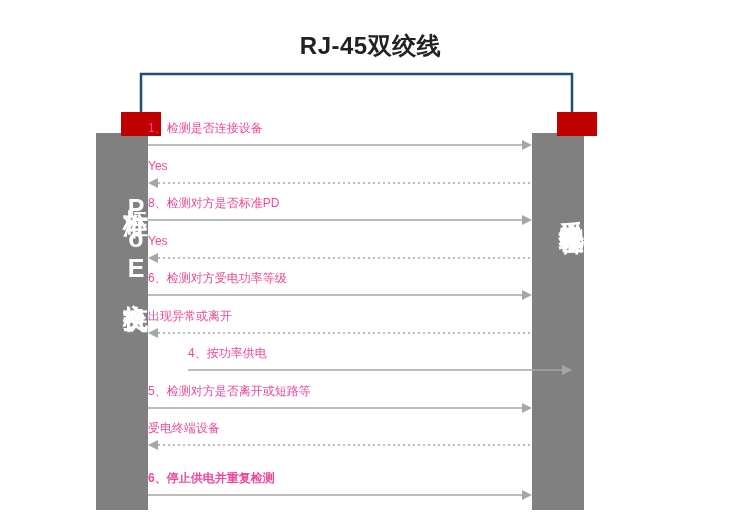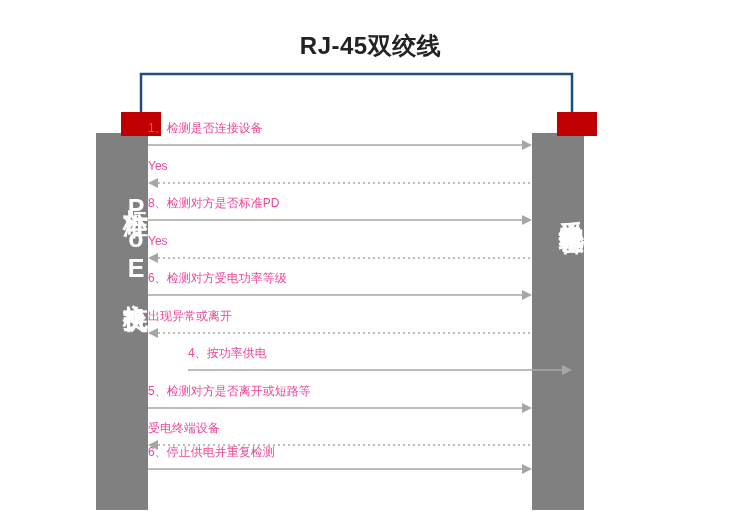--- a/index.html
+++ b/index.html
@@ -195,21 +195,21 @@
           <polygon fill="#a6a6a6" points="374,2 384,7 374,12"></polygon>
         </svg>
       </div>
       <div class="msg" style="top: 418px;">
         <div class="msg-text">受电终端设备</div>
         <svg class="arrow-svg" width="384" height="14" viewBox="0 0 384 14">
           <line y1="7" y2="7" stroke="#a6a6a6" stroke-width="1.6" stroke-dasharray="2,3" x1="10" x2="384"></line>
           <polygon fill="#a6a6a6" points="10,2 0,7 10,12"></polygon>
         </svg>
       </div>
-      <div class="msg" style="top: 442px;">
+      <div class="msg" style="top: 468px; font-weight: bold;">
         <div class="msg-text">6、停止供电并重复检测</div>
         <svg class="arrow-svg" width="384" height="14" viewBox="0 0 384 14">
           <line y1="7" y2="7" stroke="#a6a6a6" stroke-width="1.6" x1="0" x2="375"></line>
           <polygon fill="#a6a6a6" points="374,2 384,7 374,12"></polygon>
         </svg>
       </div>
     </div>
 
 </div>
 

